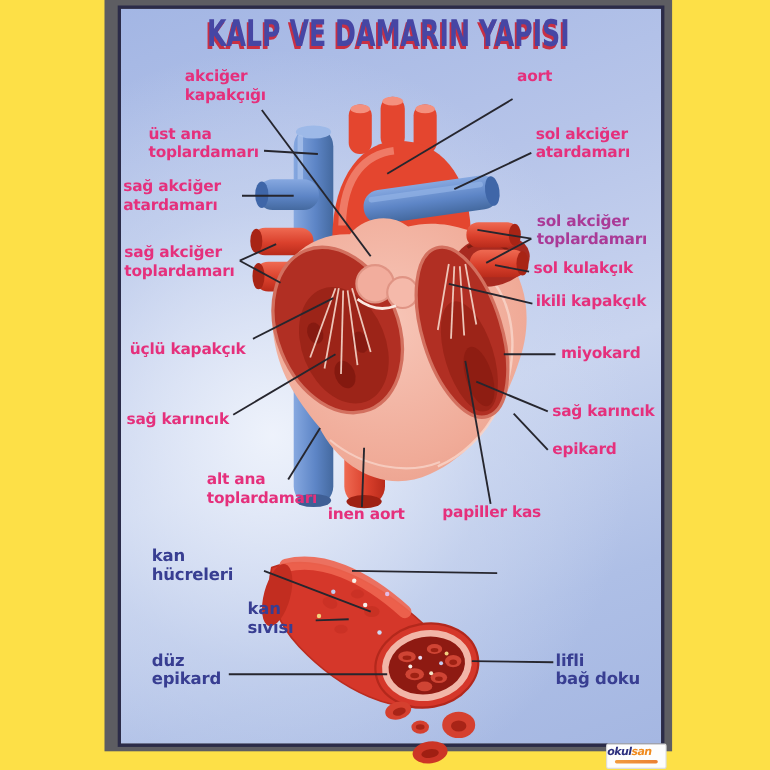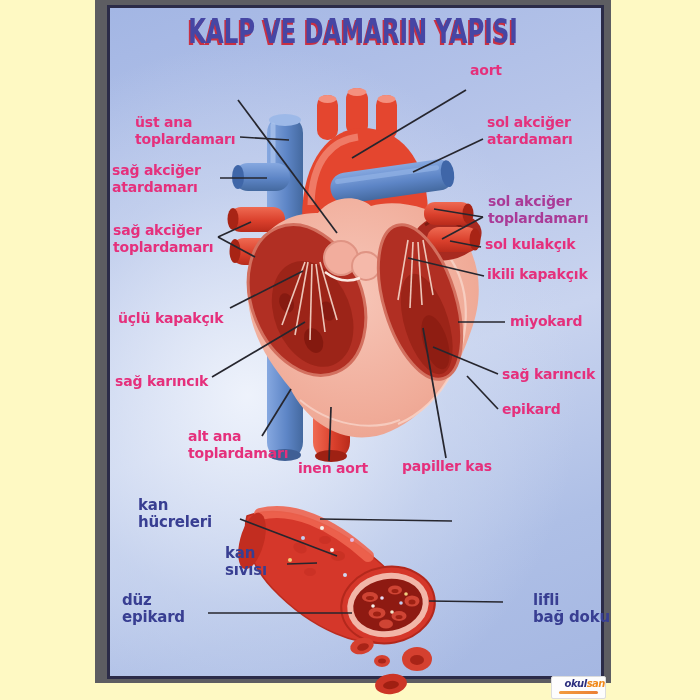--- a/index.html
+++ b/index.html
@@ -1,36 +1,36 @@
 <!DOCTYPE html>
 <html><head>
 <meta charset="utf-8">
 <style>
   html,body{margin:0;padding:0;background:#ffffff;}
-  .stage{position:relative;width:700px;height:700px;background:#fef9c3;overflow:hidden;
+  .stage{position:relative;width:700px;height:700px;background:#fde047;overflow:hidden;
          font-family:"DejaVu Sans","Liberation Sans",sans-serif;}
   .poster{position:absolute;left:95px;top:0;width:516px;height:683px;
           background:#5d5d62;padding:5px 7px 4px 12px;box-sizing:border-box;}
   .poster-inner{width:100%;height:100%;box-sizing:border-box;border:3px solid #2b2b48;
     background:
       radial-gradient(90% 70% at 28% 58%, rgba(240,244,252,0.95) 0%, rgba(207,218,241,0.55) 45%, rgba(170,187,228,0) 75%),
       linear-gradient(160deg,#a3b6e4 0%,#b6c4e9 30%,#c9d4ef 55%,#aebfe6 80%,#a5b7e2 100%);}
   .overlay{position:absolute;left:0;top:0;width:700px;height:700px;pointer-events:none;}
   .title{position:absolute;left:95px;top:12px;width:516px;text-align:center;
          font-size:31px;font-weight:bold;color:#4646a4;transform:scale(0.74,1.08);
          transform-origin:50% 0;text-shadow:-2px 2px 0 #c93043;white-space:nowrap;}
   .lbl{position:absolute;font-weight:bold;font-size:14px;line-height:17px;
        letter-spacing:-0.2px;white-space:nowrap;}
   .lbl span{display:block;}
   .pink{color:#e5307c;}
   .purple{color:#aa3a97;}
   .navy{color:#383e92;font-size:15px;}
   .logo{position:absolute;left:551px;top:676px;width:55px;height:23px;background:#fdfdfd;
         border:1px solid #dcdcdc;border-radius:2px;font-style:italic;font-weight:bold;
-        text-align:right;line-height:1;padding-top:2px;box-sizing:border-box;}
+        text-align:left;line-height:1;padding-top:2px;box-sizing:border-box;}
   .logo-row{font-size:10px;letter-spacing:-0.5px;}
   .logo-p1{color:#2c2f7e;}
   .logo-p2{color:#f08a1c;}
   .logo-tag{height:3px;margin:2px 7px 0;background:linear-gradient(90deg,#f08a1c,#e86a10);
             border-radius:2px;opacity:.85;}
 </style>
 </head>
 <body>
 
 <div class="stage">
@@ -226,20 +226,24 @@
       <line x1="240" y1="519" x2="337" y2="556"></line>
       <line x1="287" y1="564" x2="317" y2="563"></line>
       <line x1="208" y1="613" x2="352" y2="613"></line>
       <line x1="452" y1="521" x2="320" y2="519"></line>
       <line x1="503" y1="602" x2="429" y2="601"></line>
     </g>
   </svg>
 
   <div class="title">KALP VE DAMARIN YAPISI</div>
 
+  <div class="lbl pink" style="left:168px;top:62px">
+    <span>akciğer</span>
+    <span>kapakçığı</span>
+  </div>
   <div class="lbl pink" style="left:135px;top:114px">
     <span>üst ana</span>
     <span>toplardamarı</span>
   </div>
   <div class="lbl pink" style="left:112px;top:162px">
     <span>sağ akciğer</span>
     <span>atardamarı</span>
   </div>
   <div class="lbl pink" style="left:113px;top:222px">
     <span>sağ akciğer</span>
@@ -290,25 +294,25 @@
   </div>
 
   <div class="lbl navy" style="left:138px;top:497px">
     <span>kan</span>
     <span>hücreleri</span>
   </div>
   <div class="lbl navy" style="left:225px;top:545px">
     <span>kan</span>
     <span>sıvısı</span>
   </div>
-  <div class="lbl navy" style="left:122px;top:592px">
+  <div class="lbl navy" style="left:138px;top:592px">
     <span>düz</span>
     <span>epikard</span>
   </div>
-  <div class="lbl navy" style="left:533px;top:592px">
+  <div class="lbl navy" style="left:505px;top:592px">
     <span>lifli</span>
     <span>bağ doku</span>
   </div>
 
   <div class="logo">
     <div class="logo-row"><span class="logo-p1">okul</span><span class="logo-p2">san</span></div>
     <div class="logo-tag"></div>
   </div>
 
 </div>

